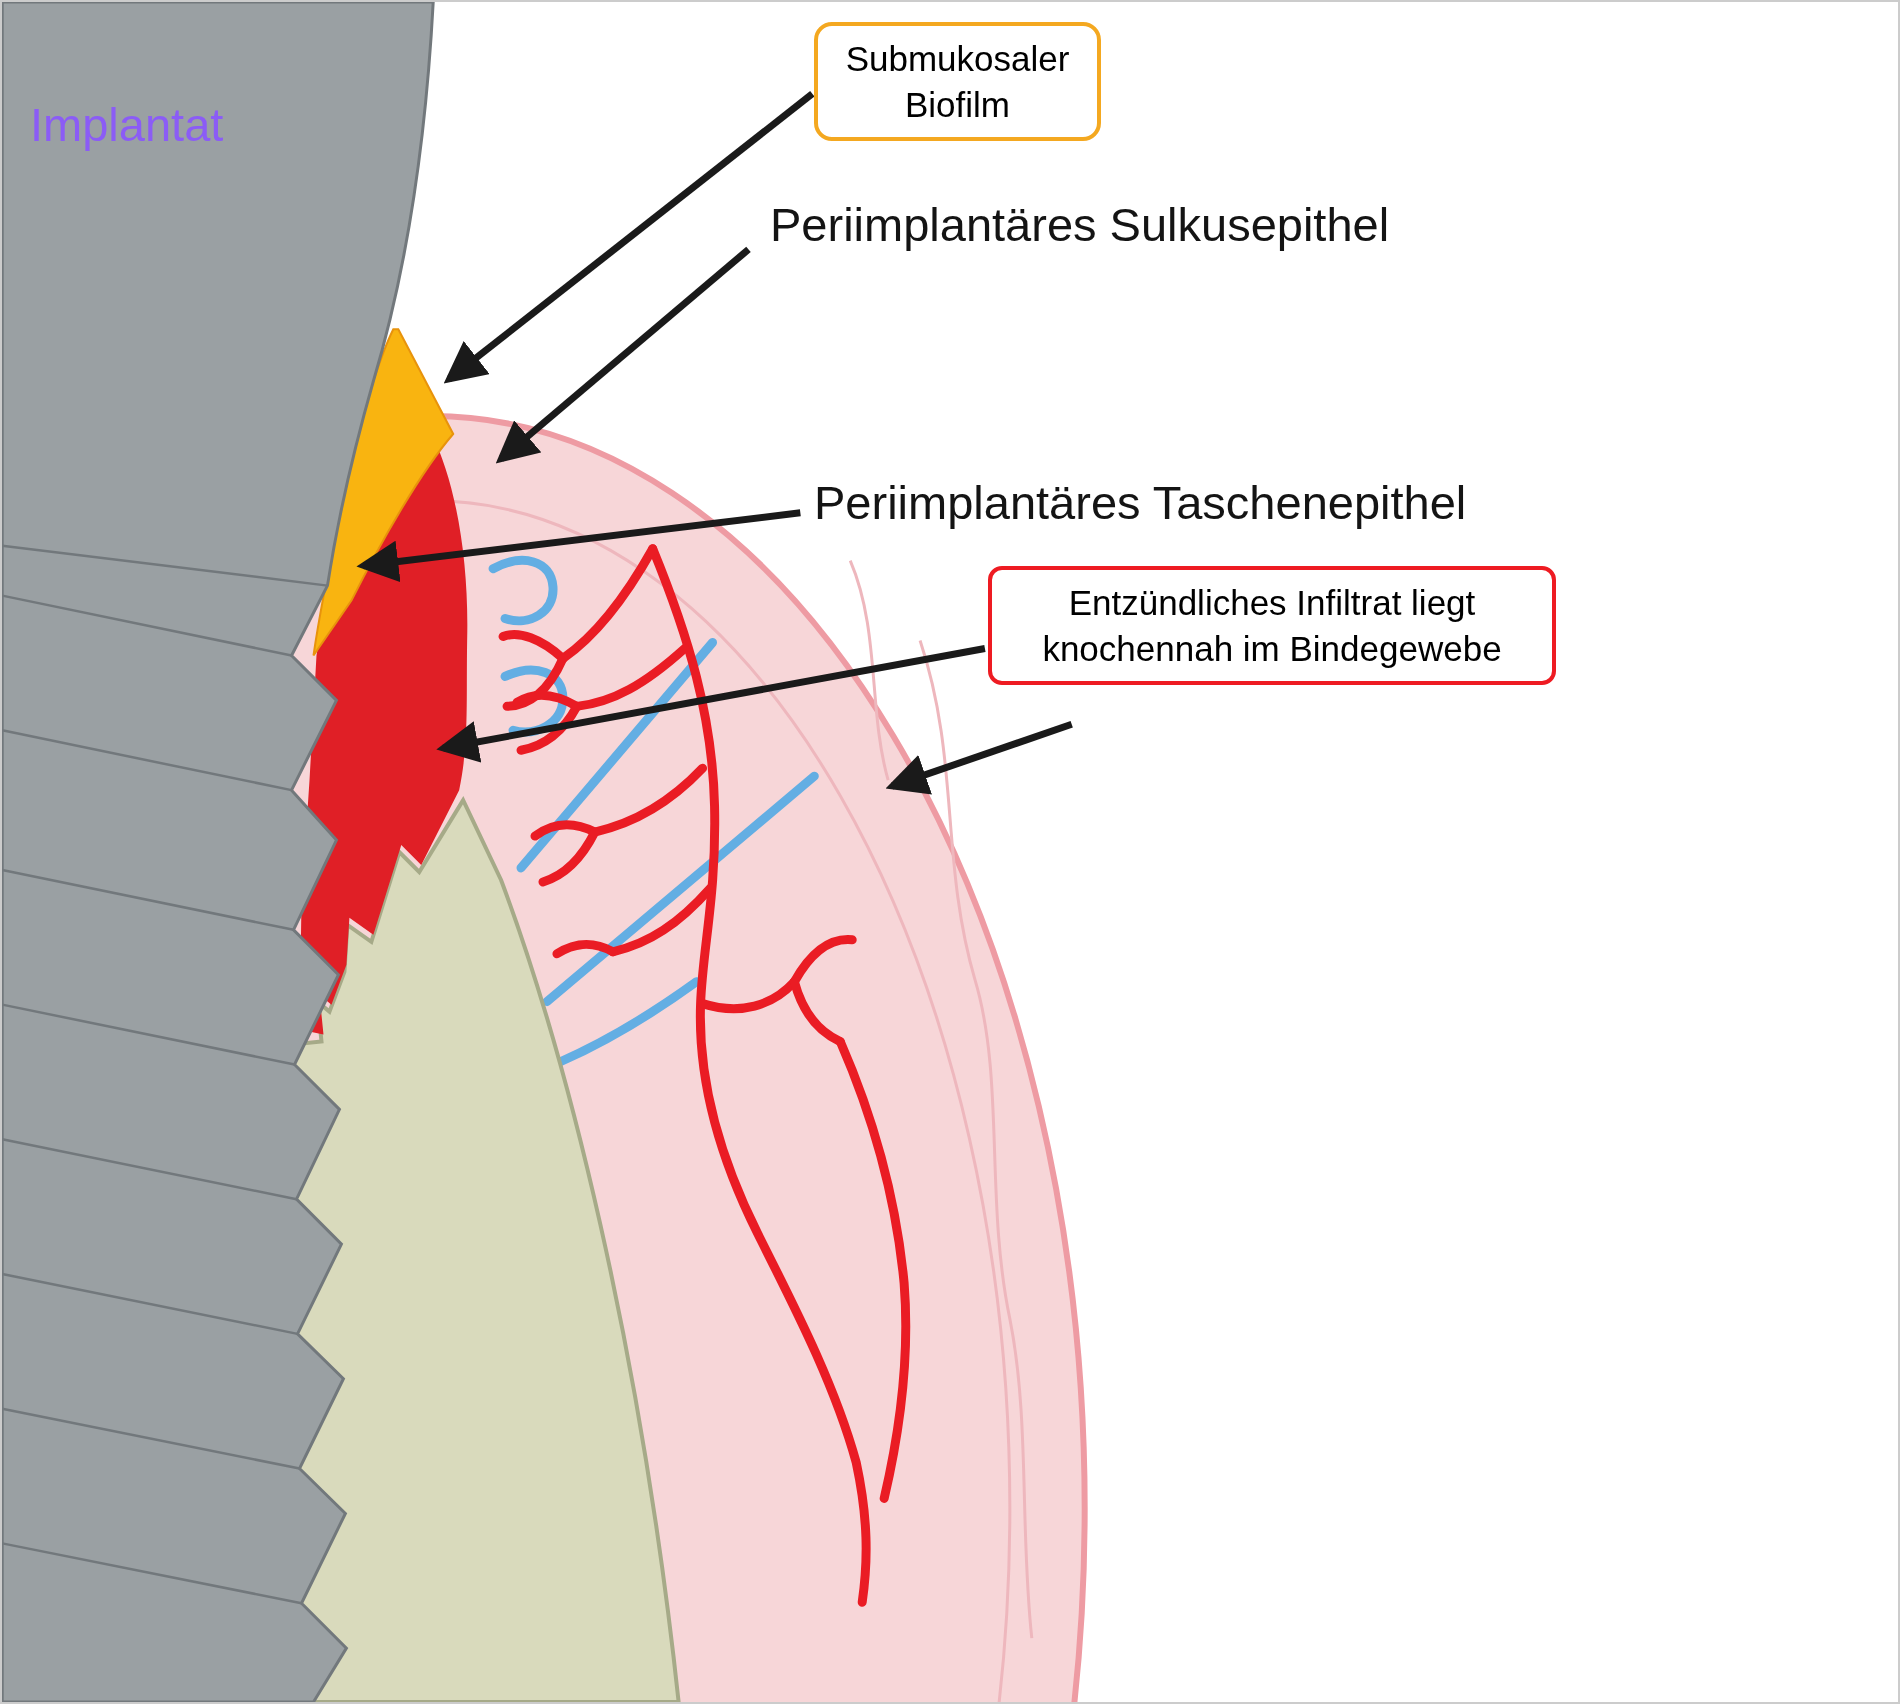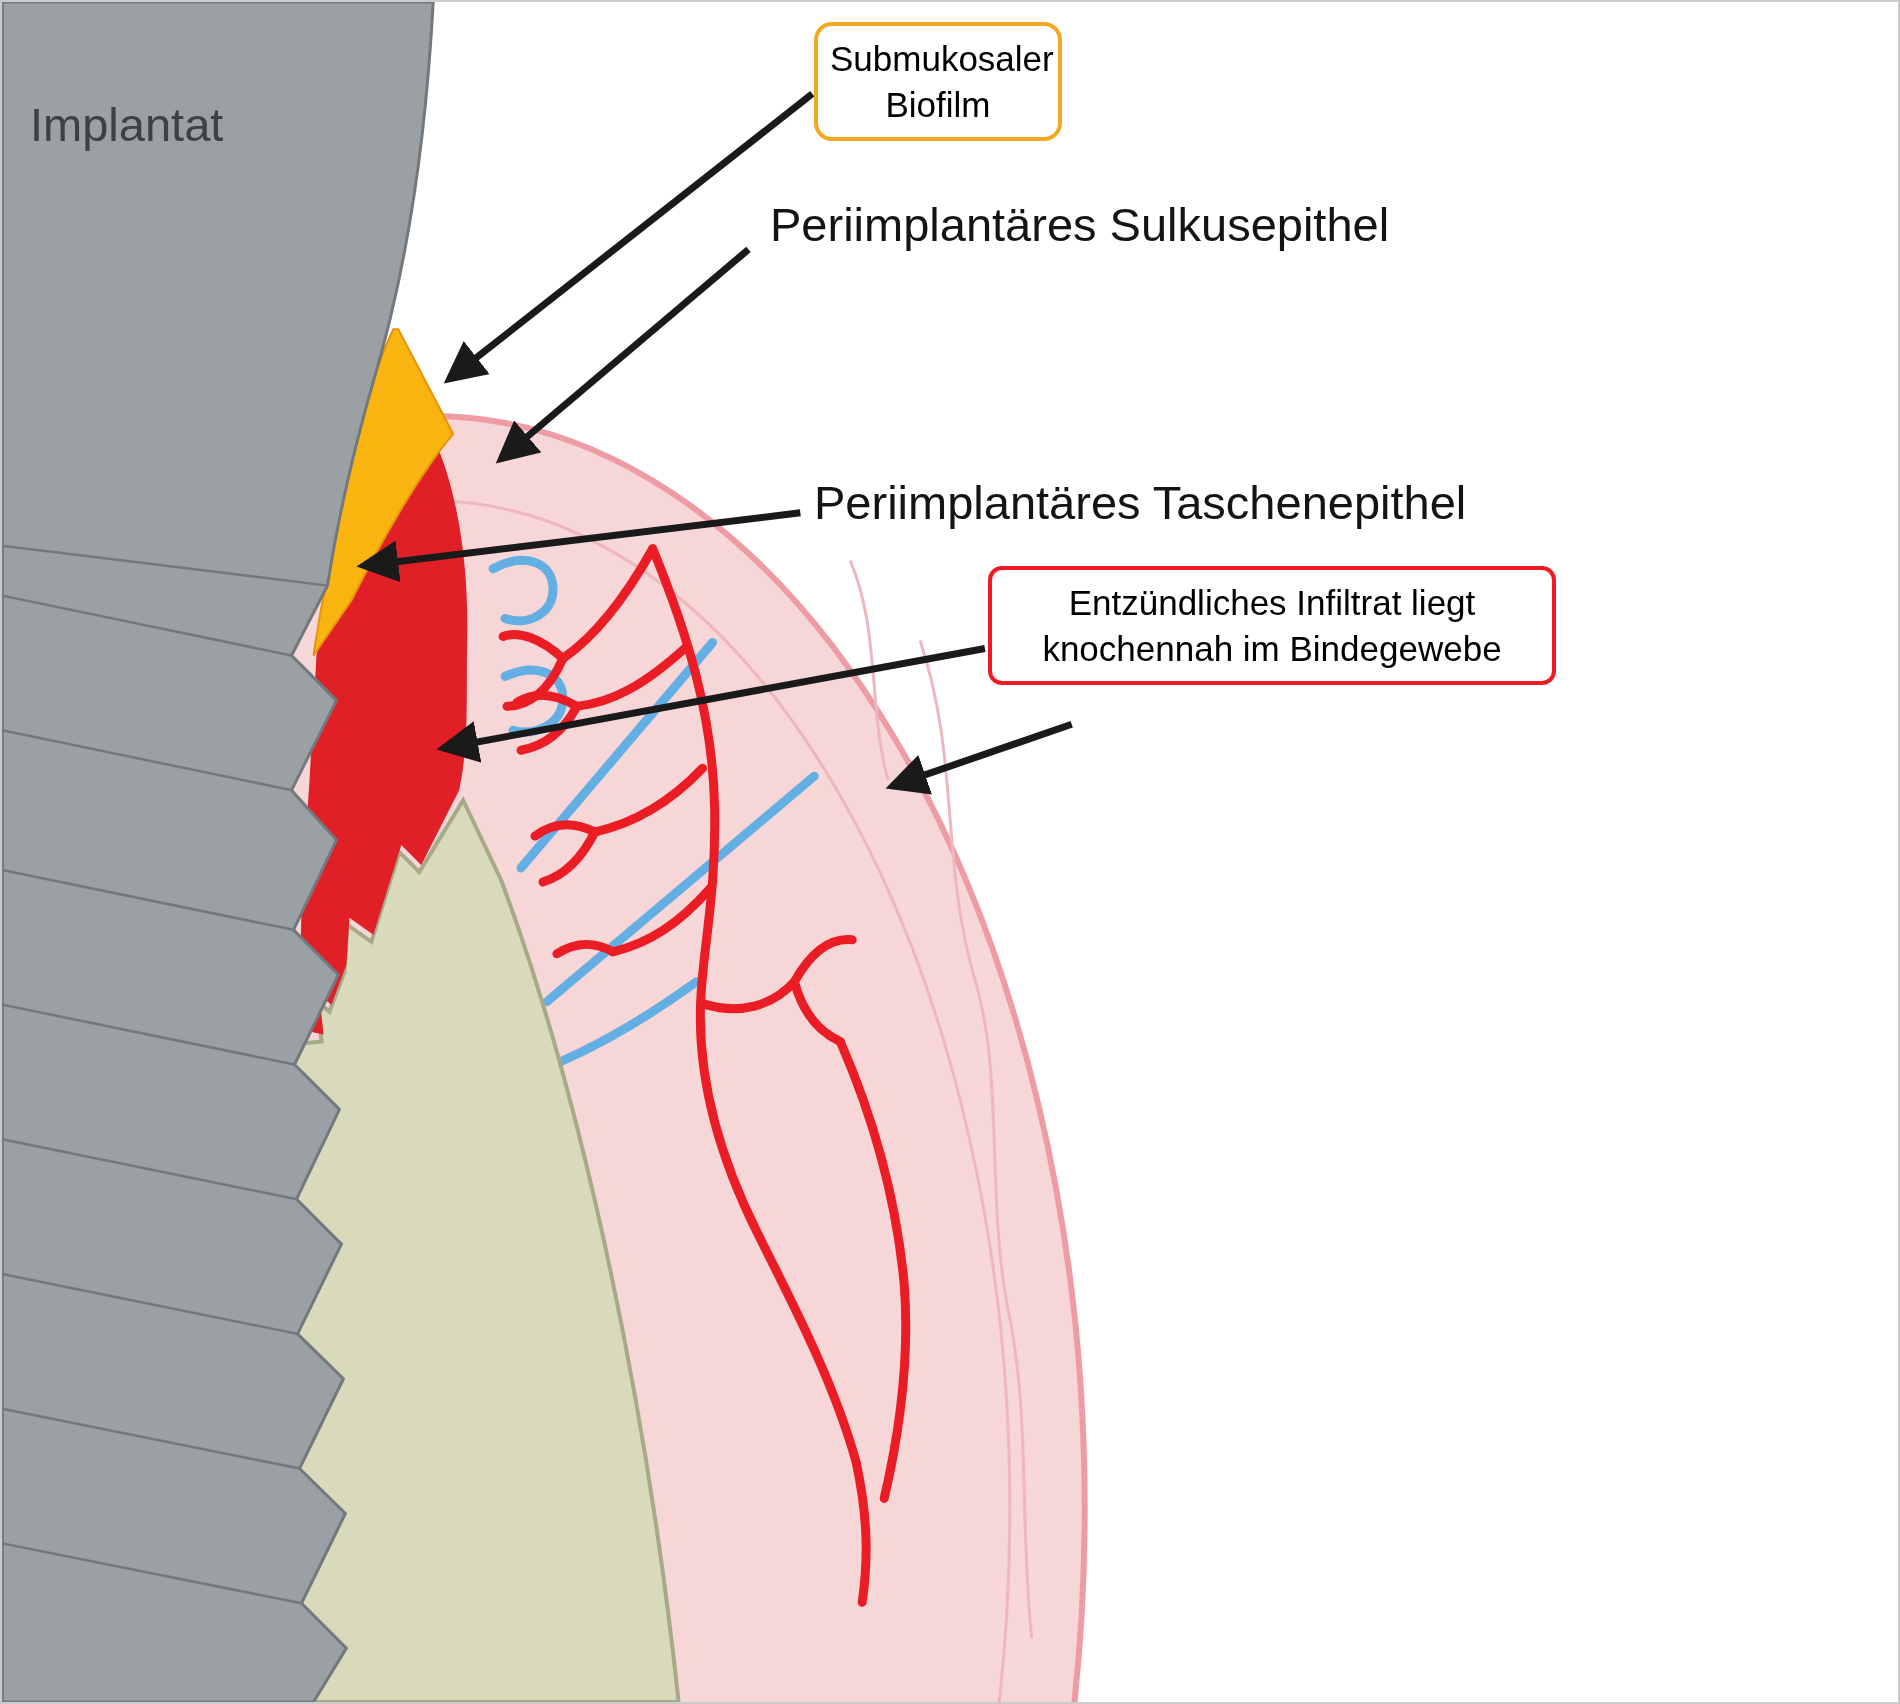--- a/index.html
+++ b/index.html
@@ -13,33 +13,33 @@
     font-family:"Liberation Sans", sans-serif;
   }
   #art{position:absolute;left:0;top:0;width:100%;height:100%;}
   .label{
     position:absolute;
     color:#141414;
     font-size:47px;
     line-height:1.15;
     white-space:nowrap;
   }
-  .label.gray{color:#404040;}
+  .label.gray{color:#8b5cf6;}
   .callout{
     position:absolute;
     background:#ffffff;
     text-align:center;
     font-size:35px;
     line-height:1.3;
     color:#000;
     border-radius:18px;
     padding:10px 12px;
     box-sizing:border-box;
   }
-  .callout.orange{border:4px solid #f4a820;width:248px;left:812px;top:20px;}
+  .callout.orange{border:4px solid #f4a820;width:287px;left:812px;top:20px;}
   .callout.red{border:4px solid #ee1b22;border-radius:14px;width:568px;left:986px;top:564px;}
   #implant-label{left:28px;top:96px;}
   #sulkus-label{left:768px;top:196px;}
   #taschen-label{left:812px;top:474px;}
   #orales-label{left:1085px;top:690px;}
 </style>
 </head>
 <body>
 
 <div id="stage">

